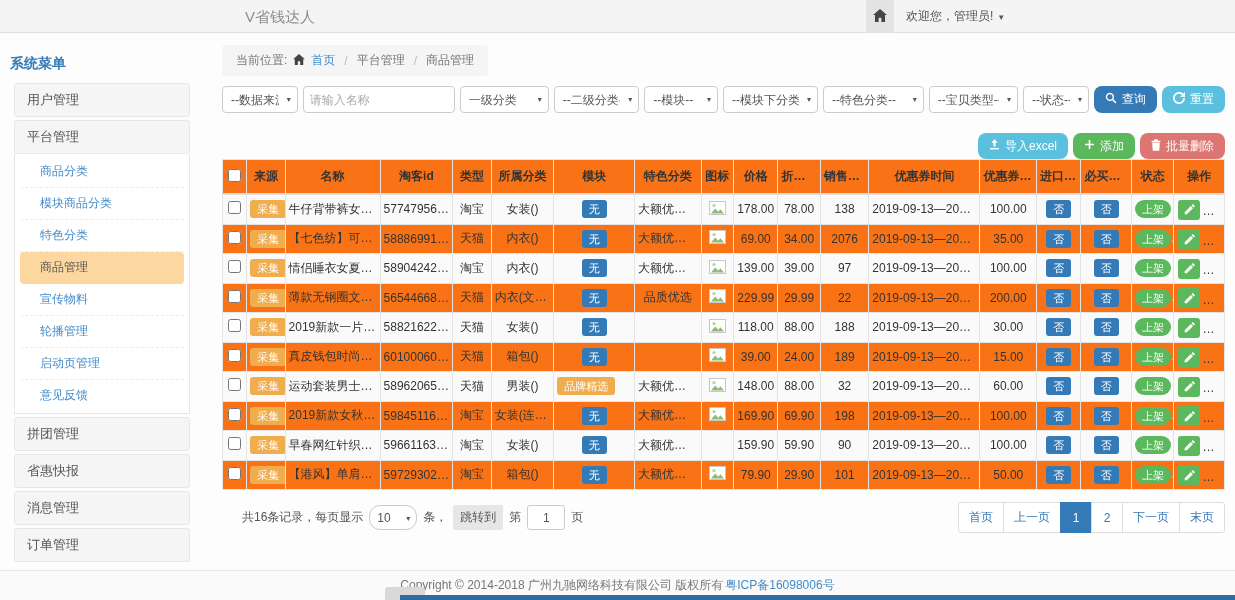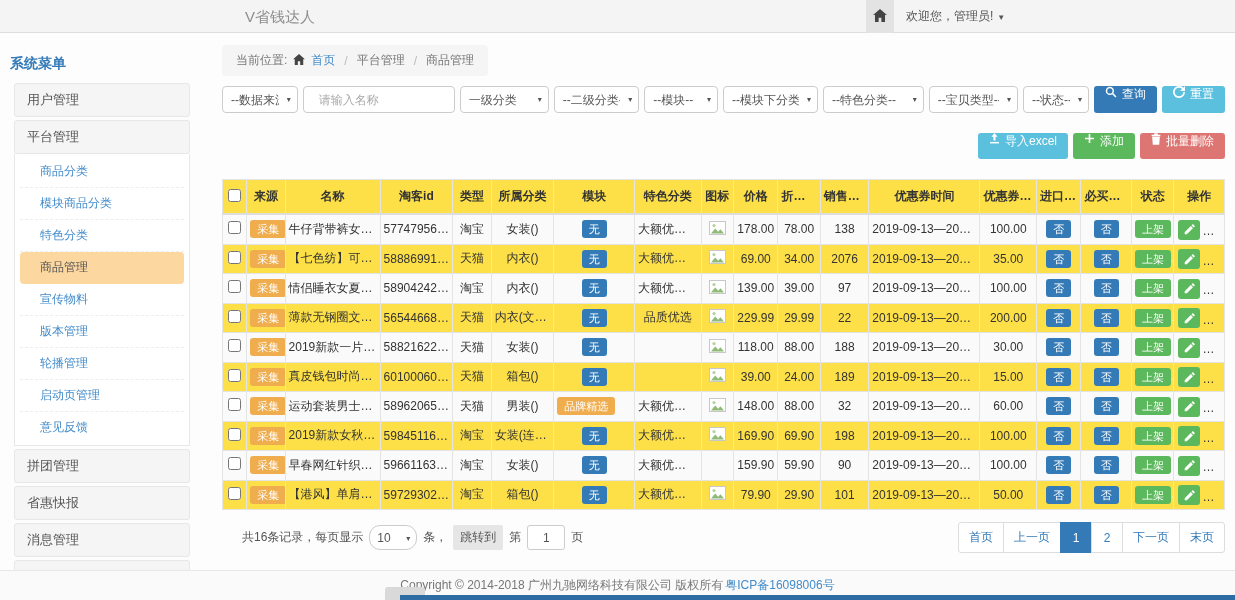--- a/index.html
+++ b/index.html
@@ -33,43 +33,43 @@
   .bc-link { color:#428bca; text-decoration:none; }
   .crumb-sep { color:#bbb; padding:0 3px; }
   .filter-bar { display:flex; align-items:center; gap:5px; margin-top:10px; }
   .filter-fields { display:contents; }
   .sel-wrap { position:relative; display:inline-block; }
   .sel-wrap select { appearance:none; -webkit-appearance:none; width:100%; height:27px;
     border:1px solid #ccc; border-radius:4px; background:#fff; color:#555; font-size:12px;
     padding:0 18px 0 8px; font-family:inherit; }
   .caret-ico { position:absolute; right:7px; top:9px; font-size:8px; color:#555; font-style:normal; pointer-events:none; }
   .txt-input { height:27px; border:1px solid #ccc; border-radius:4px; font-size:12px;
-    padding:0 15px; color:#a21caf; font-family:inherit; }
+    padding:0 6px; color:#a21caf; font-family:inherit; }
   .txt-input::placeholder { color:#aaa; }
-  .btn { border:none; border-radius:3px; color:#fff; font-size:12px; height:27px; padding:0 11px;
-    display:inline-flex; gap:5px; cursor:pointer; font-family:inherit; white-space:nowrap; }
+  .btn { border:none; border-radius:8px; color:#fff; font-size:12px; height:27px; padding:0 11px;
+    display:inline-flex; align-items:center; gap:5px; cursor:pointer; font-family:inherit; white-space:nowrap; }
   .btn-primary { background:#337ab7; }
   .btn-info { background:#5bc0de; }
   .btn-success { background:#5cb85c; }
   .btn-danger { background:#dd7672; }
   .toolbar { display:flex; justify-content:flex-end; gap:5px; margin-top:20px; }
   .toolbar .btn { height:26px; }
   
-  .data-table { width:100%; border-collapse:collapse; table-layout:fixed; margin-top:20px;
-    font-size:12px; color:#333; background:#fde047; }
+  .data-table { width:100%; border-collapse:collapse; table-layout:fixed; margin-top:0;
+    font-size:12px; color:#333; background:#f97316; }
   .data-table th, .data-table td { border:1px solid #e4e4e4; text-align:center; vertical-align:middle;
     overflow:hidden; white-space:nowrap; text-overflow:ellipsis; }
   .data-table th { padding:8px 3px; font-weight:bold; color:#333; border-bottom:2px solid #ddd; }
   .data-table td { padding:4px 3px; height:27px; }
   .data-table tbody tr:nth-child(odd) { background:#fafafa; }
   .op-head { color:#337ab7; }
   .badge { display:inline-block; border-radius:3px; color:#fff; font-size:11px; padding:3px 7px; line-height:1.1; }
   .badge-orange { background:#f0ad4e; }
   .badge-blue { background:#337ab7; cursor:pointer; }
-  .badge-green { background:#5cb85c; cursor:pointer; }
+  .badge-green { background:#5cb85c; cursor:pointer;border-radius:9px; }
   .module-label { margin-left:3px; color:#333; }
   .img-ph { display:inline-block; line-height:0; }
   .op-btn { display:inline-flex; align-items:center; justify-content:center; width:22px; height:20px;
     border:none; border-radius:3px; cursor:pointer; margin:0 1px; }
   .op-edit { background:#5cb85c; }
   .op-del { background:#d9534f; }
   .cb-col input { width:13px; height:13px; }
   
   .pager-row { display:flex; justify-content:space-between; align-items:center; margin-top:12px;
     font-size:12px; color:#555;margin-left:20px; }
@@ -116,21 +116,20 @@
         <div class="side-group">用户管理</div>
       </div>
       <div class="side-panel">
         <div class="side-group">平台管理</div>
         <div class="side-body">
           <a class="side-link" href="#">商品分类</a>
           <a class="side-link" href="#">模块商品分类</a>
           <a class="side-link" href="#">特色分类</a>
           <a class="side-link active" href="#">商品管理</a>
           <a class="side-link" href="#">宣传物料</a>
-          <a class="side-link" href="#">版本管理</a>
           <a class="side-link" href="#">轮播管理</a>
           <a class="side-link" href="#">启动页管理</a>
           <a class="side-link" href="#">意见反馈</a>
         </div>
       </div>
       <div class="side-panel">
         <div class="side-group">拼团管理</div>
       </div>
       <div class="side-panel">
         <div class="side-group">省惠快报</div>

